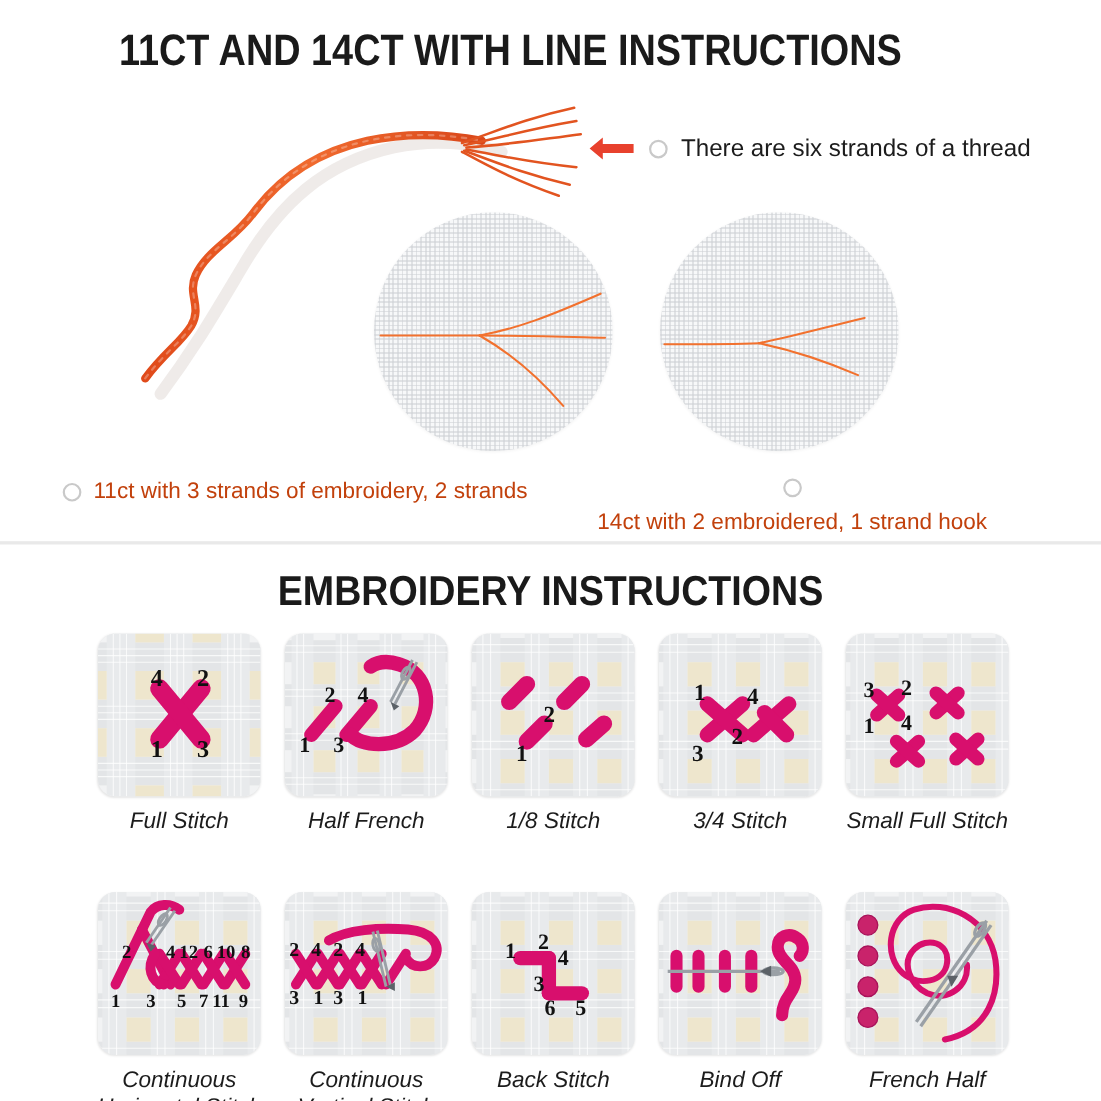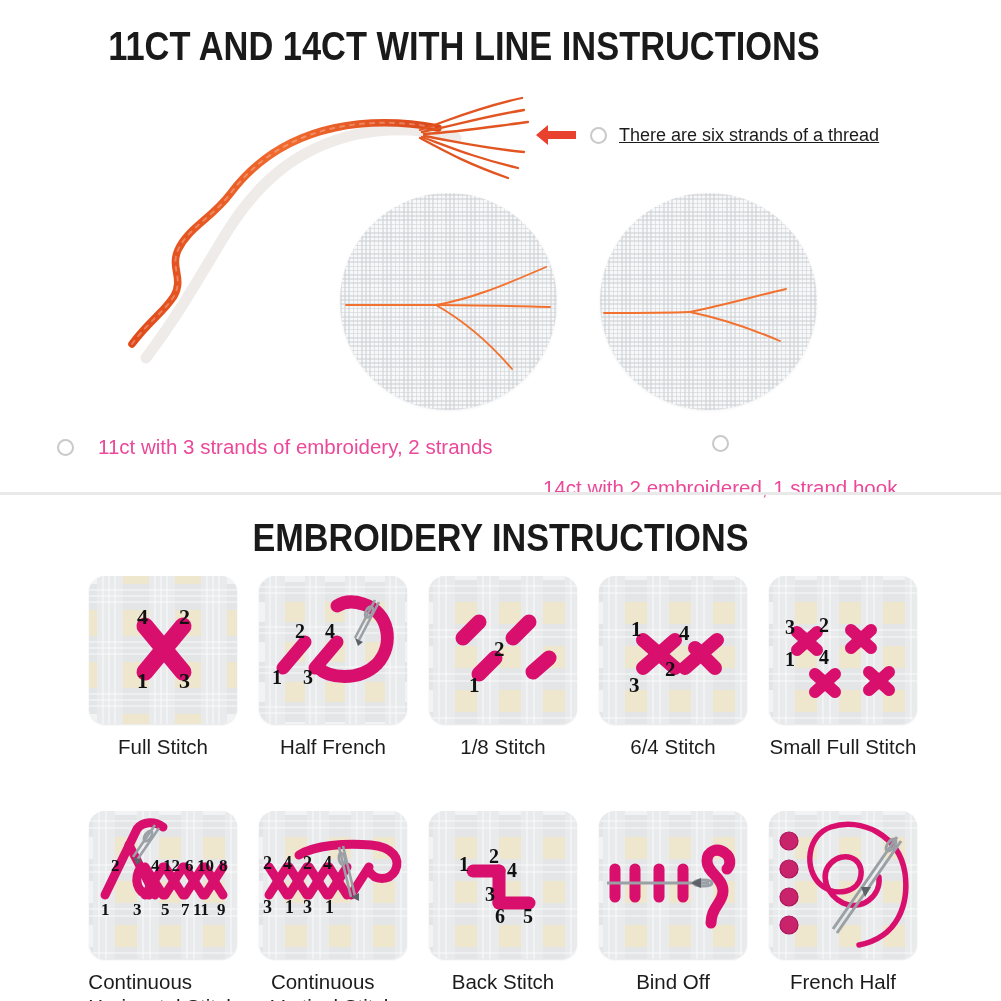--- a/index.html
+++ b/index.html
@@ -29,59 +29,59 @@
   .thread-wrap{position:absolute;left:120px;top:82px;width:430px;height:290px;}
   .thread-note{
     position:absolute;left:534px;top:122px;display:flex;align-items:center;gap:12px;
   }
   .arrow-left{width:44px;height:26px;flex:0 0 auto;}
   .bullet{
     width:13px;height:13px;border-radius:50%;border:2px solid #c9c9c9;
     background:#fff;flex:0 0 auto;display:inline-block;
     box-shadow:0 0 0 1px #ffffff inset;
   }
-  .note-text{font-size:18px;color:#1c1c1c;white-space:nowrap;text-decoration:underline;}
+  .note-text{font-size:22px;color:#1c1c1c;white-space:nowrap;}
 
   
   .fabric{
     position:absolute;border-radius:50%;
     background:
       repeating-linear-gradient(0deg, rgba(205,208,212,.55) 0 1.6px, rgba(255,255,255,0) 1.6px 4.2px),
       repeating-linear-gradient(90deg, rgba(205,208,212,.55) 0 1.6px, rgba(255,255,255,0) 1.6px 4.2px),
       #f7f8f9;
     box-shadow:0 1px 3px rgba(0,0,0,.05);
   }
   #fabric-a{left:340px;top:193px;width:217px;height:217px;}
   #fabric-b{left:600px;top:193px;width:217px;height:217px;}
   .fabric svg{position:absolute;left:0;top:0;width:100%;height:100%;}
 
   .cap{
-    position:absolute;display:flex;align-items:center;gap:24px;
-    font-size:20.5px;color:#ec4899;white-space:nowrap;
+    position:absolute;display:flex;align-items:center;gap:11px;
+    font-size:20.5px;color:#c2410c;white-space:nowrap;
   }
   #cap-a{left:57px;top:435px;}
   #cap-b{left:543px;top:435px;flex-direction:column;}
 
   
   .grid{
     position:absolute;left:78px;top:576px;width:852px;
     display:grid;grid-template-columns:repeat(5,170px);
     column-gap:0;row-gap:0;
   }
   .cell{width:170px;display:flex;flex-direction:column;align-items:center;}
   .tile{
     width:148px;height:148px;border-radius:16px;position:relative;overflow:hidden;
     background:#eceeef;
     box-shadow:0 1px 2px rgba(0,0,0,.10);
   }
   .weave{position:absolute;inset:0;}
   .art{position:absolute;inset:0;}
   .cell-label{
-    margin-top:10px;font-size:20.5px;color:#1c1c1c;
-    line-height:25px;white-space:pre-line;
+    margin-top:10px;font-size:20.5px;color:#1c1c1c;text-align:center;
+    line-height:25px;white-space:pre-line;font-style:italic;
   }
   .row2 .tile{margin-top:0;}
   .row-gap{height:52px;}
   svg{display:block;}
   .num{font-family:"Liberation Serif", serif;font-weight:bold;}
 </style>
 </head>
 <body>
 
 <div class="page">
@@ -347,21 +347,21 @@
               <path d="M96 72 L116 92"></path>
           </g>
           <g class="num" font-size="21" fill="#111">
             <text x="32" y="60">1</text>
               <text x="80" y="64">4</text>
             <text x="66" y="100">2</text>
               <text x="30" y="116">3</text>
           </g>
         </svg>
       </div>
-      <div class="cell-label">6/4 Stitch</div>
+      <div class="cell-label">3/4 Stitch</div>
     </div>
 
     <div class="cell">
       <div class="tile">
         <svg class="weave" viewBox="0 0 148 148" aria-hidden="true">
           <rect width="148" height="148" fill="#f2f3f4"></rect>
           <g>
             <rect x="0" y="4" width="148" height="22" fill="#e3e5e7"></rect>
             <rect x="0" y="48" width="148" height="22" fill="#e3e5e7"></rect>
             <rect x="0" y="92" width="148" height="22" fill="#e3e5e7"></rect>

